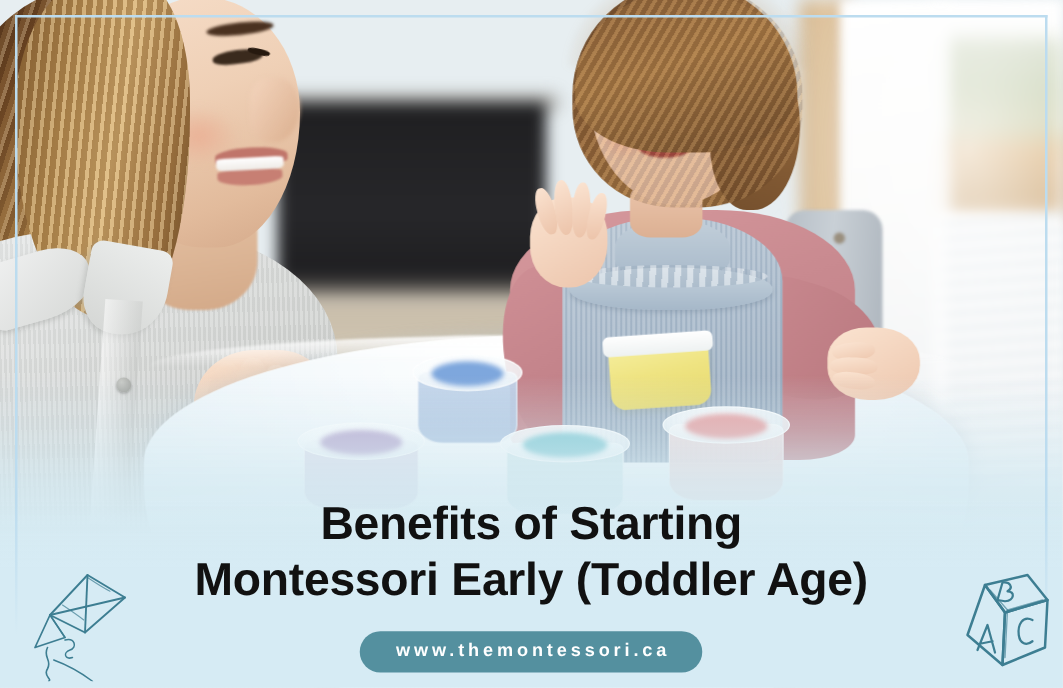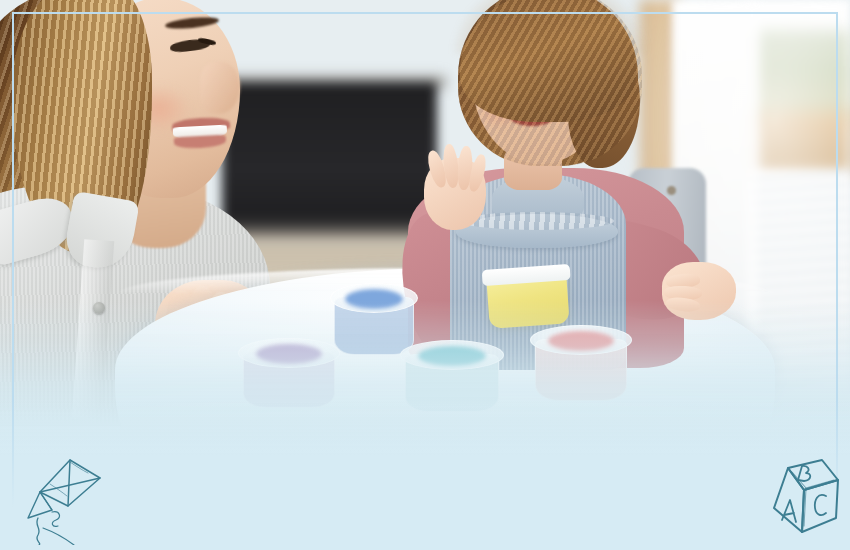--- a/index.html
+++ b/index.html
@@ -684,15 +684,20 @@
       <polyline points="44,36 72,28" stroke-width="1.1" opacity=".65"></polyline>
 
       <path d="M36,28 L40,14 C46,13 49,18 44,21 C50,21 50,28 42,29 Z" stroke-width="1.8"></path>
 
       <path d="M20,68 L28,48 L34,70 M22,63 L32,61" stroke-width="1.8"></path>
 
       <path d="M64,44 C56,40 52,48 53,56 C54,63 59,65 64,61" stroke-width="1.8"></path>
     </svg>
   </div>
 
-
+  <div class="title">
+    <span class="line">Benefits of Starting</span>
+    <span class="line">Montessori Early (Toddler Age)</span>
+  </div>
+
+  <div class="url-pill">www.themontessori.ca</div>
 
 </div>
 
 </body></html>

